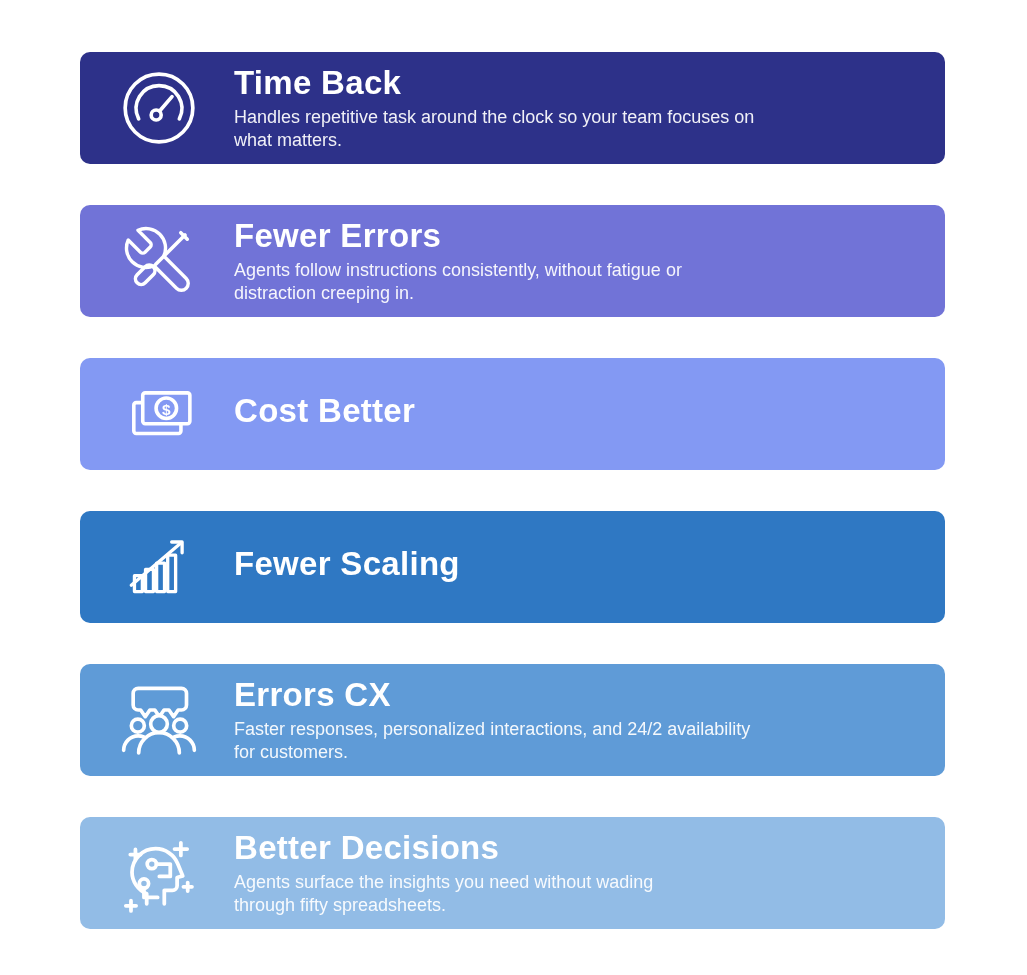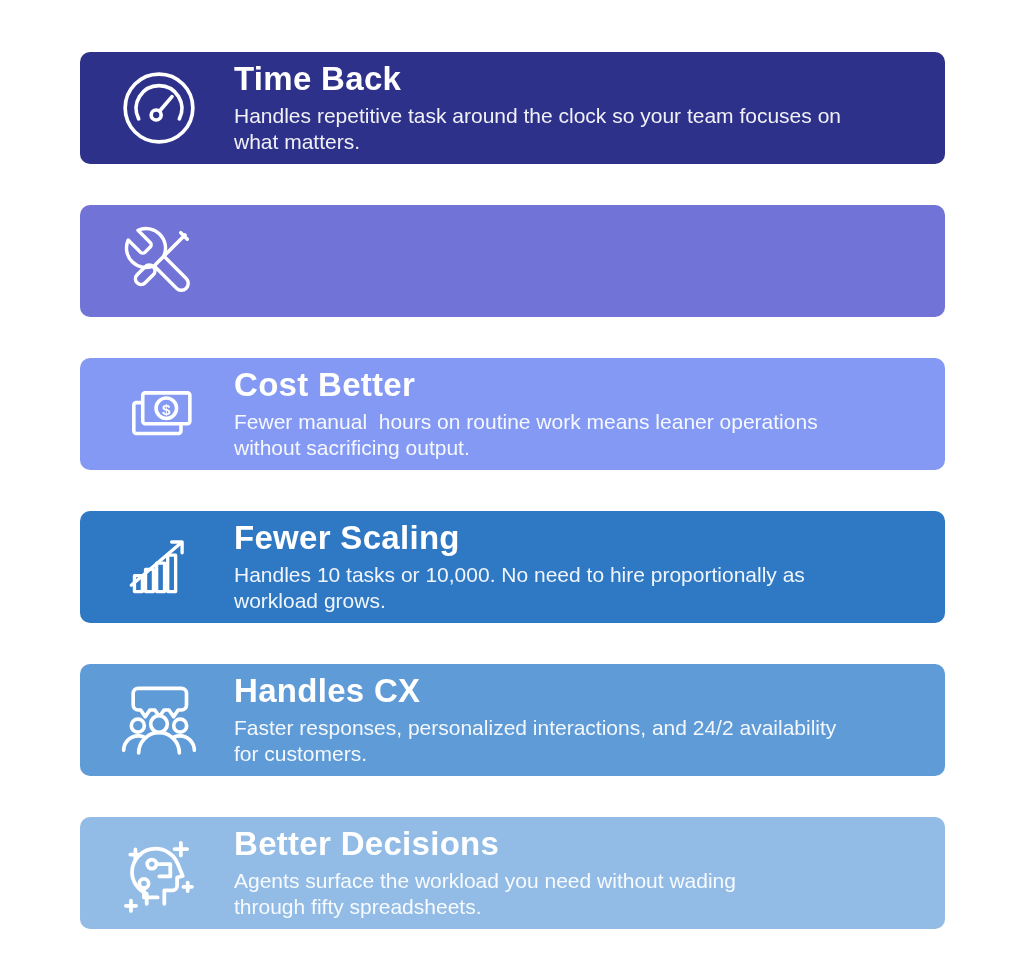--- a/index.html
+++ b/index.html
@@ -20,21 +20,21 @@
     width:82px;height:96px;flex:none;margin-right:34px;
     display:flex;align-items:center;justify-content:center;
   }
   .icon-wrap svg{display:block;}
   .text-block{min-width:0;}
   .title{
     margin:0 0 5px 0;font-size:33px;font-weight:700;
     letter-spacing:.3px;color:#ffffff;line-height:1.1;
   }
   .desc{
-    margin:0;font-size:21px;line-height:1.24;
+    margin:0;font-size:18px;line-height:1.24;
     color:rgba(255,255,255,0.93);white-space:pre-wrap;
   }
 </style>
 </head>
 <body>
 
 <div class="page">
 
   <section class="card" style="--bg: #2D3189;">
     <div class="icon-wrap">
@@ -54,72 +54,73 @@
 
   <section class="card" style="--bg: #7173D7;">
     <div class="icon-wrap">
       <svg width="78" height="78" viewBox="0 0 48 48" fill="none" stroke="#ffffff" stroke-linecap="round" stroke-linejoin="round">
         <path stroke-width="1.05" transform="translate(48 0) scale(-2 2)" d="M14.7 6.3a1 1 0 0 0 0 1.4l1.6 1.6a1 1 0 0 0 1.4 0l3.77-3.77a6 6 0 0 1-7.94 7.94l-6.91 6.91a2.12 2.12 0 0 1-3-3l6.91-6.91a6 6 0 0 1 7.94-7.94l-3.76 3.76z"></path>
         <path stroke-width="2.2" d="M40 8 L22 26"></path>
         <path stroke-width="2.2" d="M37.4 6.6 l4 4"></path>
         <rect stroke-width="2.2" x="8.5" y="29" width="14" height="7" rx="3.5" transform="rotate(-45 15.5 32.5)"></rect>
       </svg>
     </div>
+    <div class="text-block">
+      <h2 class="title">Fewer Errors</h2>
+      <p class="desc">Agents follow instructions consistently, without fatigue or
+distraction creeping in.</p>
+    </div>
   </section>
 
   <section class="card" style="--bg: #8399F3;">
     <div class="icon-wrap">
       <svg width="78" height="78" viewBox="0 0 48 48" fill="none" stroke="#ffffff" stroke-width="2.2" stroke-linecap="round" stroke-linejoin="round">
         <rect x="8.5" y="17" width="29" height="19" rx="1.5"></rect>
         <rect x="14" y="11" width="29" height="19" rx="1.5" fill="var(--bg)"></rect>
         <circle cx="28.5" cy="20.5" r="6.3"></circle>
         <text x="28.5" y="21" text-anchor="middle" dominant-baseline="central" font-family="Liberation Sans, sans-serif" font-size="9.5" font-weight="bold" fill="#ffffff" stroke="none">$</text>
       </svg>
     </div>
     <div class="text-block">
       <h2 class="title">Cost Better</h2>
-      <p class="desc">Fewer manual  hours on routine work means leaner operations
-without sacrificing output.</p>
     </div>
   </section>
 
   <section class="card" style="--bg: #2F78C3;">
     <div class="icon-wrap">
       <svg width="76" height="76" viewBox="0 0 48 48" fill="none" stroke="#ffffff" stroke-width="2.1" stroke-linecap="round" stroke-linejoin="round">
         <rect x="8.5" y="29.5" width="5" height="10"></rect>
         <rect x="15.5" y="25.5" width="5" height="14"></rect>
         <rect x="22.5" y="21.5" width="5" height="18"></rect>
         <rect x="29.5" y="16.5" width="5" height="23"></rect>
         <path d="M6.5 35.5 L38 8.7"></path>
         <polyline points="32,8.2 38.6,8.2 38.6,15"></polyline>
       </svg>
     </div>
     <div class="text-block">
       <h2 class="title">Fewer Scaling</h2>
-      <p class="desc">Handles 10 tasks or 10,000. No need to hire proportionally as
-workload grows.</p>
     </div>
   </section>
 
   <section class="card" style="--bg: #5F9BD7;">
     <div class="icon-wrap">
       <svg width="80" height="82" viewBox="0 0 48 48" fill="none" stroke="#ffffff" stroke-width="2.2" stroke-linecap="round" stroke-linejoin="round">
         <path d="M11.5 5 H37.5 A3 3 0 0 1 40.5 8 V15 A3 3 0 0 1 37.5 18
                  H35.5 L32.75 22 L30 18 H27 L24.25 22 L21.5 18 H18.5 L15.75 22 L13 18
                  H11.5 A3 3 0 0 1 8.5 15 V8 A3 3 0 0 1 11.5 5 Z"></path>
         <path d="M2.8 42.2 a8.7 8.7 0 0 1 17.4 0"></path>
         <path d="M27.8 42.2 a8.7 8.7 0 0 1 17.4 0"></path>
         <circle cx="11.3" cy="27.4" r="3.9"></circle>
         <circle cx="36.7" cy="27.4" r="3.9"></circle>
         <path d="M11.8 43.8 a12.2 12.2 0 0 1 24.4 0" fill="var(--bg)"></path>
         <circle cx="24" cy="26.4" r="5" fill="var(--bg)"></circle>
       </svg>
     </div>
     <div class="text-block">
-      <h2 class="title">Handles CX</h2>
+      <h2 class="title">Errors CX</h2>
       <p class="desc">Faster responses, personalized interactions, and 24/2 availability
 for customers.</p>
     </div>
   </section>
 
   <section class="card" style="--bg: #92BCE6;">
     <div class="icon-wrap">
       <svg width="82" height="82" viewBox="0 0 48 48" fill="none" stroke="#ffffff" stroke-width="2.2" stroke-linecap="round" stroke-linejoin="round">
         <path d="M16.8 42 V36.2 C11.6 33.9 8.2 28.9 8.2 23.6
                  C8.2 16 14.4 9.8 22 9.8
@@ -131,18 +132,18 @@
         <circle cx="15.2" cy="30.2" r="2.7"></circle>
         <path d="M15.2 32.9 V38.3 H23.2"></path>
         <path d="M10.2 10.2 v6 M7.2 13.2 h6"></path>
         <path d="M36.8 6.3 v7.4 M33.1 10 h7.4"></path>
         <path d="M7.6 40.2 v6 M4.6 43.2 h6"></path>
         <path d="M40.8 29.6 v5 M38.3 32.1 h5"></path>
       </svg>
     </div>
     <div class="text-block">
       <h2 class="title">Better Decisions</h2>
-      <p class="desc">Agents surface the workload you need without wading
+      <p class="desc">Agents surface the insights you need without wading
 through fifty spreadsheets.</p>
     </div>
   </section>
 
 </div>
 
 </body></html>

